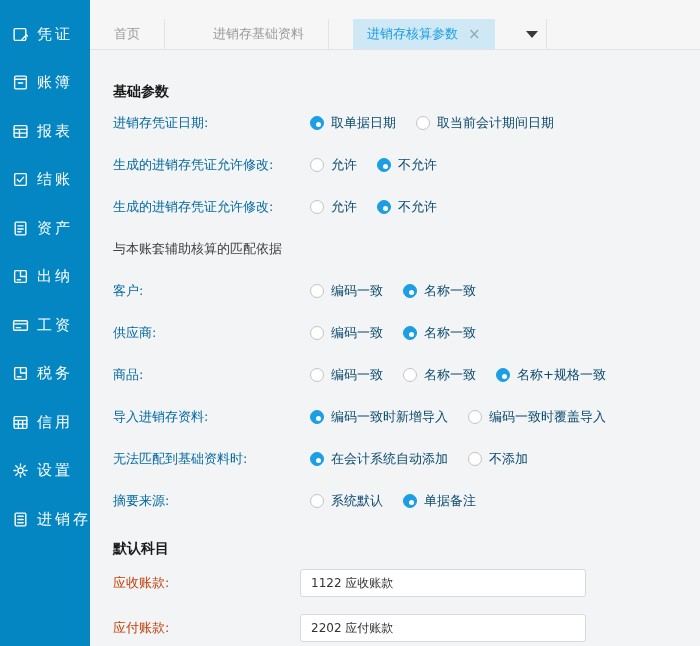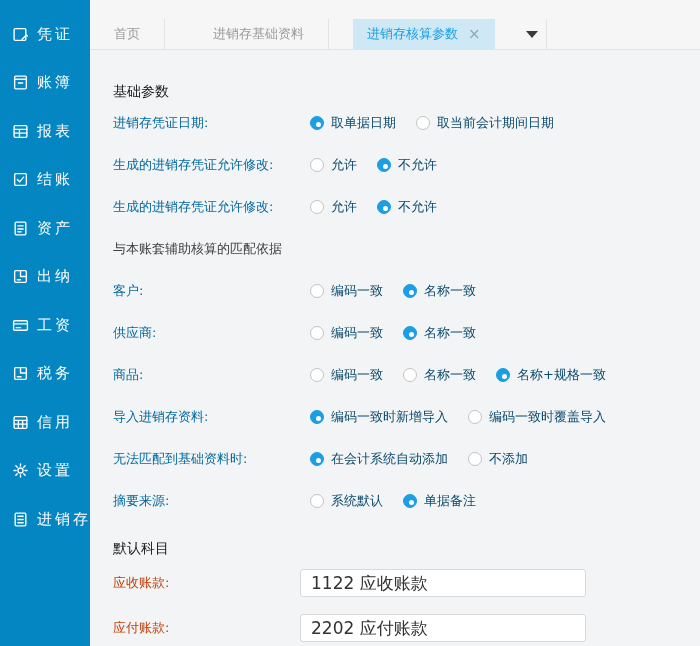--- a/index.html
+++ b/index.html
@@ -26,21 +26,21 @@
   .tab.active { background:#cfe8f6; color:#1b9ee3; border-right:none; padding:0 14px;
                 display:flex; align-items:center; gap:10px; }
   .tab .close { color:#93a9b6; font-size:15px; line-height:1; cursor:pointer; }
   .caret-cell { height:30px; width:28px; display:flex; align-items:center; justify-content:center;
                 border-right:1px solid #e3e3e3; cursor:pointer; }
   .caret { width:0; height:0; border-left:6px solid transparent; border-right:6px solid transparent;
            border-top:7px solid #3a3a3a; }
 
   .content { flex:1; padding-left:23px; overflow:hidden; background:#f3f4f5; }
 
-  .section-title { font-size:14px; font-weight:normal; color:#1a1a1a; height:17px; line-height:17px; }
+  .section-title { font-size:14px; font-weight:bold; color:#1a1a1a; height:17px; line-height:17px; }
   .section-title.basic { margin-top:33px; }
   .section-title.defaults { margin-top:18px; }
 
   .rows-wrap { margin-top:2px; }
   .form-row { height:42px; display:flex; align-items:center; }
   .row-label { width:197px; min-width:197px; font-size:13px; color:#0369a1; }
   .subtitle { font-size:13px; color:#404040; }
 
   .opts { display:flex; align-items:center; gap:20px; }
   .opt { display:flex; align-items:center; gap:7px; cursor:pointer; }
@@ -50,21 +50,21 @@
   .radio.checked { background:#1b9ee3; border-color:#1b9ee3; }
   .radio.checked::after { content:""; position:absolute; left:4.5px; top:4.5px; width:5px; height:5px;
                           border-radius:50%; background:#fff; }
 
   .field-row { display:flex; align-items:center; }
   .field-row.f1 { margin-top:12px; }
   .field-row.f2 { margin-top:17px; }
   .field-row.f3 { margin-top:14px; }
   .field-label { width:187px; min-width:187px; font-size:13px; color:#c2410c; }
   .field-input { width:286px; height:28px; border:1px solid #d9d9d9; border-radius:3px;
-                 background:#fff; padding:0 10px; font-size:17px; color:#333;
+                 background:#fff; padding:0 10px; font-size:12px; color:#333;
                  font-family:"DejaVu Sans","Liberation Sans",sans-serif; outline:none; }
 </style>
 </head>
 <body>
 
 <div class="app">
 
   <div class="sidebar">
 
     <div class="side-item">

